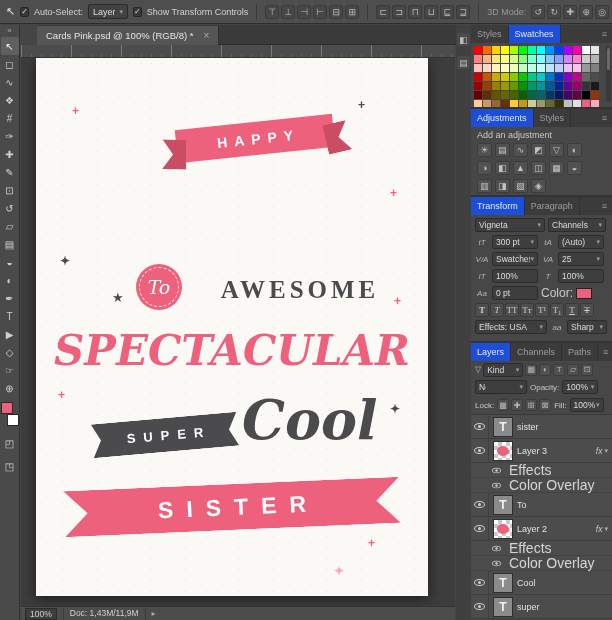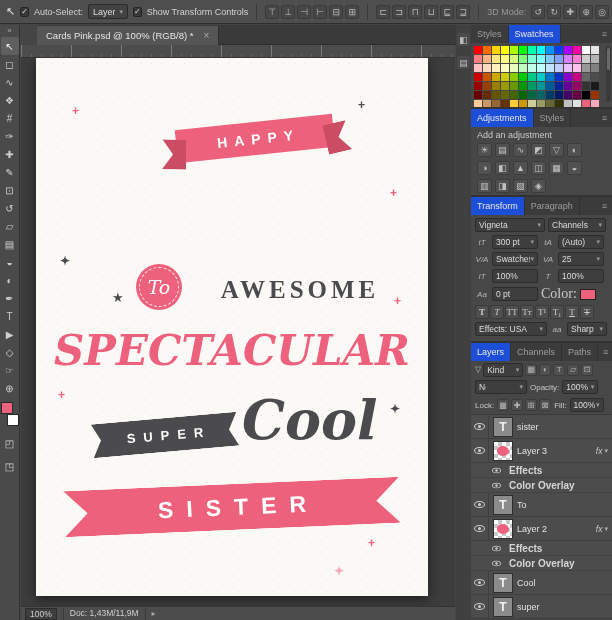--- a/index.html
+++ b/index.html
@@ -82,21 +82,21 @@
   .adj-label{font-size:9px;color:#c9c9c9;padding:3px 6px 1px;}
   .adj-row{display:flex;gap:3px;padding:2px 6px;}
   .adj-icon{width:15px;height:14px;display:inline-flex;align-items:center;justify-content:center;font-size:9px;color:#c3c3c3;background:#515151;border:1px solid #3c3c3c;border-radius:2px;}
 
   .char-body{padding:3px 4px;display:flex;flex-direction:column;gap:3px;}
   .crow{display:flex;align-items:center;gap:3px;}
   .cicon{width:14px;font-size:8px;color:#b5b5b5;text-align:center;font-style:italic;flex:none;}
   .cfield{display:inline-flex;align-items:center;justify-content:space-between;background:#3e3e3e;border:1px solid #2c2c2c;border-radius:2px;padding:1px 3px;font-size:8.5px;color:#ddd;height:14px;overflow:hidden;}
   .w70{width:70px;}.w58{width:58px;}.w46{width:46px;}.w72{width:72px;}.w40{width:40px;}
   .cval{overflow:hidden;white-space:nowrap;}
-  .clabel{font-size:14px;color:#c9c9c9;font-family:Liberation Serif, serif;}
+  .clabel{font-size:12px;color:#c9c9c9;}
   #char-color{width:16px;height:11px;border:1px solid #222;}
   #t-row{display:flex;gap:1px;}
   .tbtn{width:14px;height:14px;display:inline-flex;align-items:center;justify-content:center;font-size:9px;color:#ccc;background:#4e4e4e;border:1px solid #3a3a3a;border-radius:2px;font-family:"Liberation Serif",serif;}
   .tbtn.b{font-weight:bold;}.tbtn.i{font-style:italic;}.tbtn.u{text-decoration:underline;}.tbtn.s{text-decoration:line-through;}
 
   .lfilter{display:flex;align-items:center;gap:2px;padding:2px 4px;height:17px;}
   .funnel{font-size:8px;color:#bbb;flex:none;}
   .fbtn{width:12px;height:12px;display:inline-flex;align-items:center;justify-content:center;font-size:8px;color:#bbb;background:#505050;border:1px solid #3b3b3b;border-radius:2px;}
   .lrow2{display:flex;align-items:center;gap:3px;padding:0 4px;height:18px;font-size:8px;color:#c9c9c9;}
   .lockbtn{width:12px;height:12px;display:inline-flex;align-items:center;justify-content:center;font-size:8px;color:#bbb;background:#505050;border:1px solid #3b3b3b;border-radius:2px;}
@@ -110,21 +110,21 @@
   .thumb{width:20px;height:20px;margin:0 4px;display:flex;align-items:center;justify-content:center;flex:none;}
   .thumb.ttext{background:#8b8b8b;color:#f2f2f2;font-size:12px;font-weight:bold;border:1px solid #2e2e2e;}
   .thumb.timg{position:relative;background-color:#fff;border:1px solid #2e2e2e;
     background-image:linear-gradient(45deg,#c9c9c9 25%,transparent 25%,transparent 75%,#c9c9c9 75%),linear-gradient(45deg,#c9c9c9 25%,transparent 25%,transparent 75%,#c9c9c9 75%);
     background-size:8px 8px;background-position:0 0,4px 4px;}
   .blob{position:absolute;left:3px;top:4px;width:12px;height:10px;background:#ee617c;border-radius:45% 55% 50% 50%;}
   .lname{flex:1;font-size:9px;color:#e2e2e2;overflow:hidden;white-space:nowrap;}
   .fxlbl{font-size:8.5px;font-style:italic;color:#ccc;margin-right:2px;}
   .fxchev{font-size:7px;color:#aaa;margin-right:4px;}
   .effect-row{display:flex;align-items:center;height:15px;background:#4c4c4c;border-bottom:1px solid #424242;padding-left:16px;gap:4px;}
-  .ename{font-size:10px;color:#d5d5d5;font-weight:bold;}
+  .ename{font-size:14px;color:#d5d5d5;}
 </style>
 </head>
 <body>
 
 <div id="app">
 
   <div class="options-bar">
     <span class="tool-ico">↖</span>
     <span class="checkbox">
         <span>✓</span>

